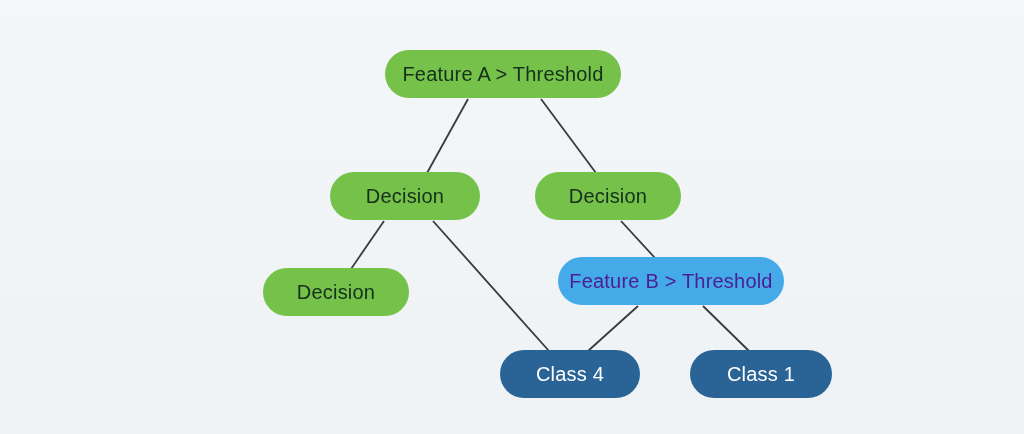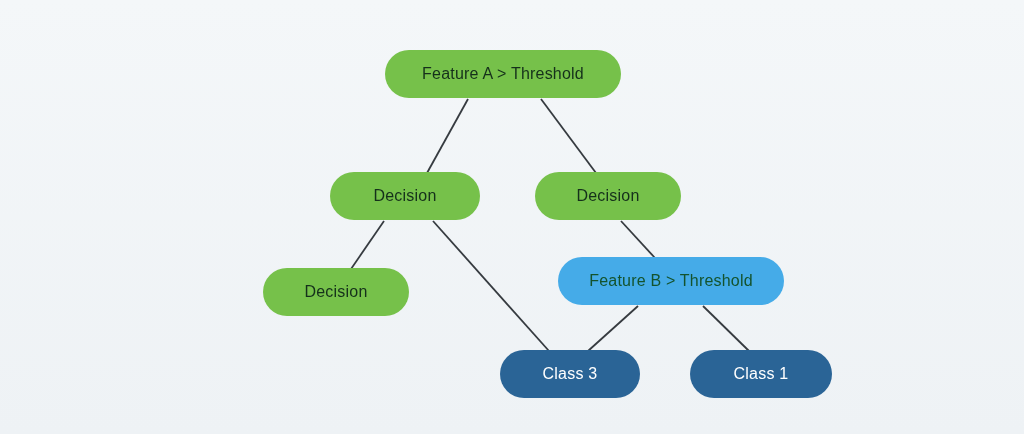--- a/index.html
+++ b/index.html
@@ -27,34 +27,34 @@
     pointer-events: none;
   }
 
   .node {
     position: absolute;
     display: flex;
     align-items: center;
     justify-content: center;
     height: 48px;
     border-radius: 24px;
-    font-size: 16px;
+    font-size: 20px;
     font-weight: 500;
     letter-spacing: 0.2px;
     white-space: nowrap;
   }
 
   .node--green {
     background: #76c14a;
     color: #15301b;
   }
 
   .node--lightblue {
     background: #45abe8;
-    color: #14532d;
+    color: #4c1d95;
   }
 
   .node--darkblue {
     background: #2a6496;
     color: #ffffff;
   }
 
   
   .node-root          { left: 385px; top: 50px;  width: 236px; }
   .node-decision-l2l  { left: 330px; top: 172px; width: 150px; }
@@ -84,17 +84,17 @@
   <div class="node node--green node-root">Feature A &gt; Threshold</div>
 
   <div class="node node--green node-decision-l2l">Decision</div>
 
   <div class="node node--green node-decision-l2r">Decision</div>
 
   <div class="node node--green node-decision-l3">Decision</div>
 
   <div class="node node--lightblue node-feature-b">Feature B &gt; Threshold</div>
 
-  <div class="node node--darkblue node-class-1">Class 3</div>
+  <div class="node node--darkblue node-class-1">Class 4</div>
 
   <div class="node node--darkblue node-class-2">Class 1</div>
 
 </div>
 
 </body></html>

